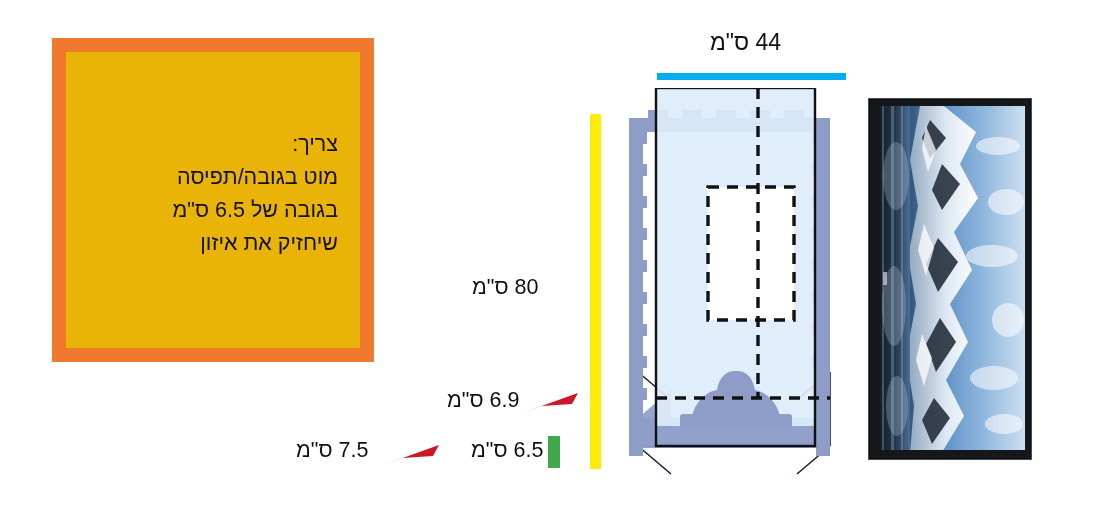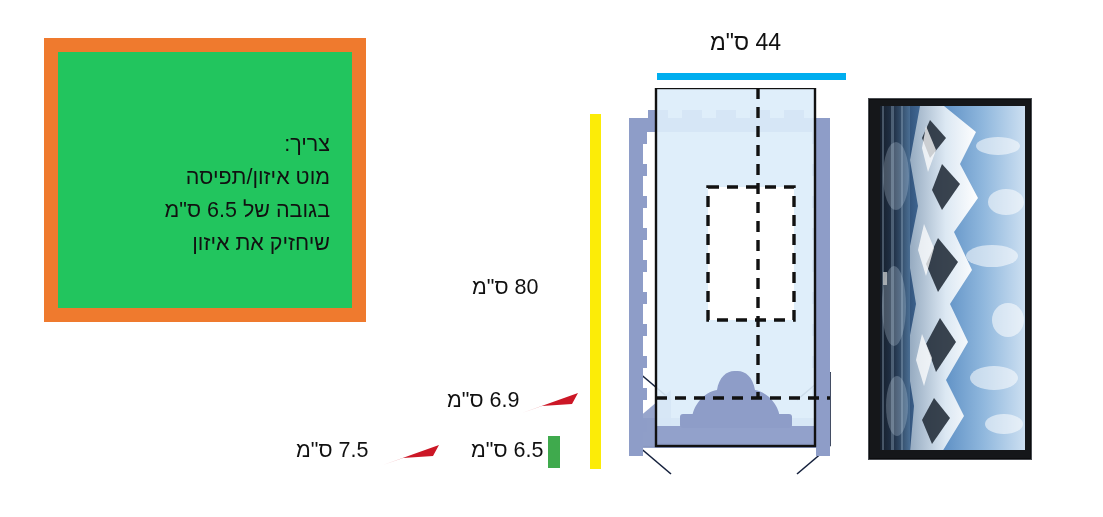--- a/index.html
+++ b/index.html
@@ -1,21 +1,21 @@
 <!DOCTYPE html>
 <html><head>
 <meta charset="utf-8">
 <style>
   html,body{margin:0;padding:0;background:#ffffff;}
   body{width:1103px;height:517px;position:relative;overflow:hidden;
        font-family:"Liberation Sans","DejaVu Sans",sans-serif;color:#1a1a1a;}
 
   
-  #callout{position:absolute;left:44px;top:38px;width:322px;height:284px;
-           box-sizing:border-box;border:14px solid #ef7a2e;background:#22c55e;}
+  #callout{position:absolute;left:52px;top:38px;width:322px;height:324px;
+           box-sizing:border-box;border:14px solid #ef7a2e;background:#eab308;}
   #callout-text{position:absolute;right:22px;top:76px;width:270px;
                 text-align:right;direction:rtl;unicode-bidi:bidi-override;
                 font-size:21.5px;line-height:33px;color:#111;}
   #callout-text .ln{display:block;white-space:nowrap;}
 
   
   .dimlabel{position:absolute;direction:rtl;white-space:nowrap;
             font-size:21.5px;color:#111;line-height:1;}
   #lbl-80{left:472px;top:277px;}
   #lbl-69{left:447px;top:390px;}
@@ -49,21 +49,21 @@
   #tv-screen svg{position:absolute;left:0;top:0;}
   #tv-logo{position:absolute;left:3px;top:166px;width:4px;height:13px;
            background:#b9bcc0;opacity:.85;}
 </style>
 </head>
 <body>
 
 <div id="callout">
   <div id="callout-text">
     <span class="ln">צריך:</span>
-    <span class="ln">מוט איזון/תפיסה</span>
+    <span class="ln">מוט בגובה/תפיסה</span>
     <span class="ln">בגובה של 6.5 ס"מ</span>
     <span class="ln">שיחזיק את איזון</span>
   </div>
 </div>
 
 <div class="dimlabel" id="lbl-44">44 ס"מ</div>
 <div class="dimlabel" id="lbl-80">80 ס"מ</div>
 <div class="dimlabel" id="lbl-69">6.9 ס"מ</div>
 <div class="dimlabel" id="lbl-65">6.5 ס"מ</div>
 <div class="dimlabel" id="lbl-75">7.5 ס"מ</div>

